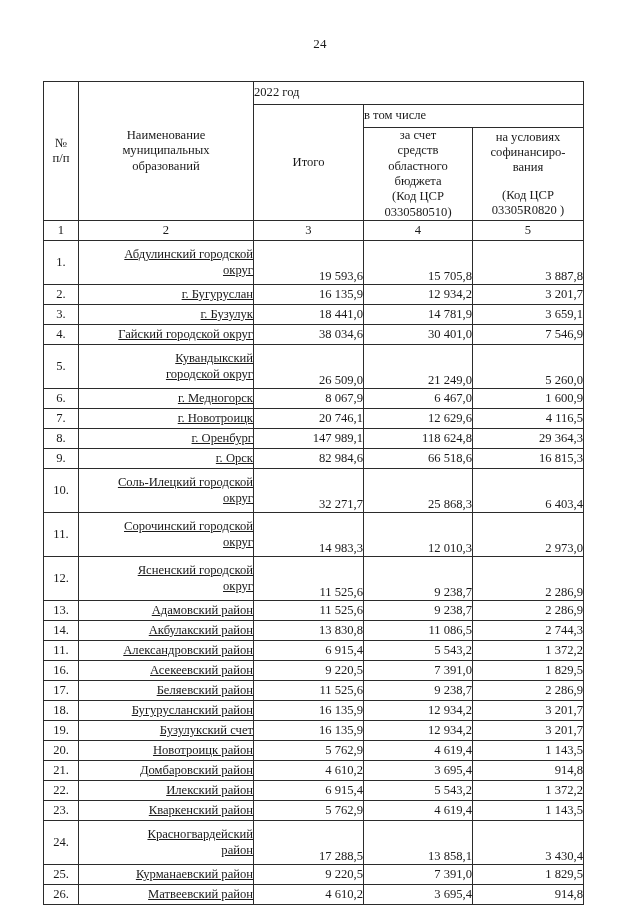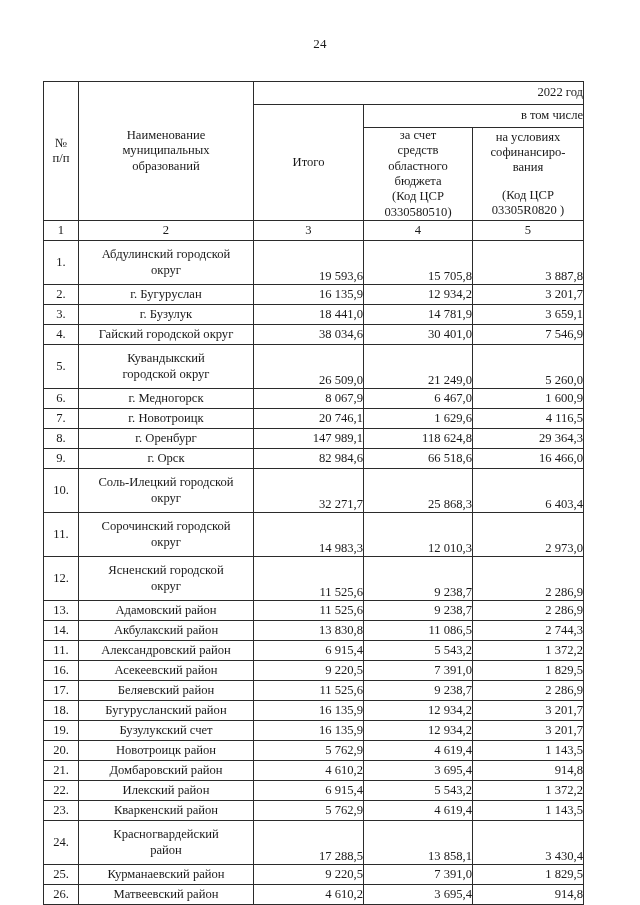--- a/index.html
+++ b/index.html
@@ -51,21 +51,21 @@
     vertical-align: middle;
   }
   
   col.c1 { width: 35px; }
   col.c2 { width: 175px; }
   col.c3 { width: 110px; }
   col.c4 { width: 109px; }
   col.c5 { width: 111px; }
 
   .hdr-center {
-    text-align: right;
+    text-align: left;
     vertical-align: middle;
     padding: 3px 2px;
     font-family: Liberation Serif, serif;
   }
   .hdr-year { height: 22px; }
   .hdr-vtch { height: 22px; }
   .hdr-tall {
     vertical-align: middle;
     text-align: center;
     padding: 4px 3px;
@@ -82,23 +82,24 @@
     height: 19px;
     padding: 1px 0 2px 0;
   }
 
   td.idx {
     text-align: center;
     vertical-align: middle;
     padding: 1px 0 2px 0;
   }
   td.name {
-    text-align: center;
+    text-align: right;
     padding: 1px 2px 2px 7px;
     vertical-align: middle;
+    text-decoration: underline;
   }
   td.num {
     text-align: right;
     padding: 1px 7px 2px 2px;
     vertical-align: bottom;
   }
   tr.r1 td.idx, tr.r1 td.name, tr.r1 td.num {
     vertical-align: middle;
     height: 19px;
   }
@@ -228,40 +229,40 @@
             <td class="num">8 067,9</td>
             <td class="num">6 467,0</td>
             <td class="num">1 600,9</td>
           </tr>
           <tr class="r1">
             <td class="idx">7.</td>
             <td class="name">
               <span class="nm-line">г. Новотроицк</span>
             </td>
             <td class="num">20 746,1</td>
-            <td class="num">1 629,6</td>
+            <td class="num">12 629,6</td>
             <td class="num">4 116,5</td>
           </tr>
           <tr class="r1">
             <td class="idx">8.</td>
             <td class="name">
               <span class="nm-line">г. Оренбург</span>
             </td>
             <td class="num">147 989,1</td>
             <td class="num">118 624,8</td>
             <td class="num">29 364,3</td>
           </tr>
           <tr class="r1">
             <td class="idx">9.</td>
             <td class="name">
               <span class="nm-line">г. Орск</span>
             </td>
             <td class="num">82 984,6</td>
             <td class="num">66 518,6</td>
-            <td class="num">16 466,0</td>
+            <td class="num">16 815,3</td>
           </tr>
           <tr class="r2">
             <td class="idx">10.</td>
             <td class="name">
               <span class="nm-line">Соль-Илецкий городской</span>
               <span class="nm-line">округ</span>
             </td>
             <td class="num">32 271,7</td>
             <td class="num">25 868,3</td>
             <td class="num">6 403,4</td>

